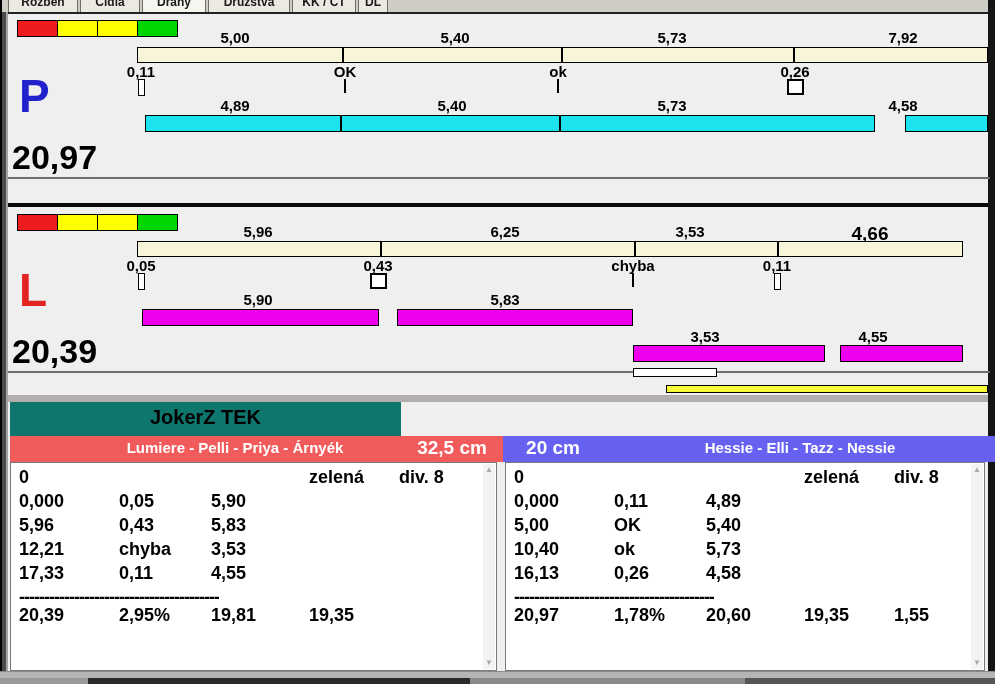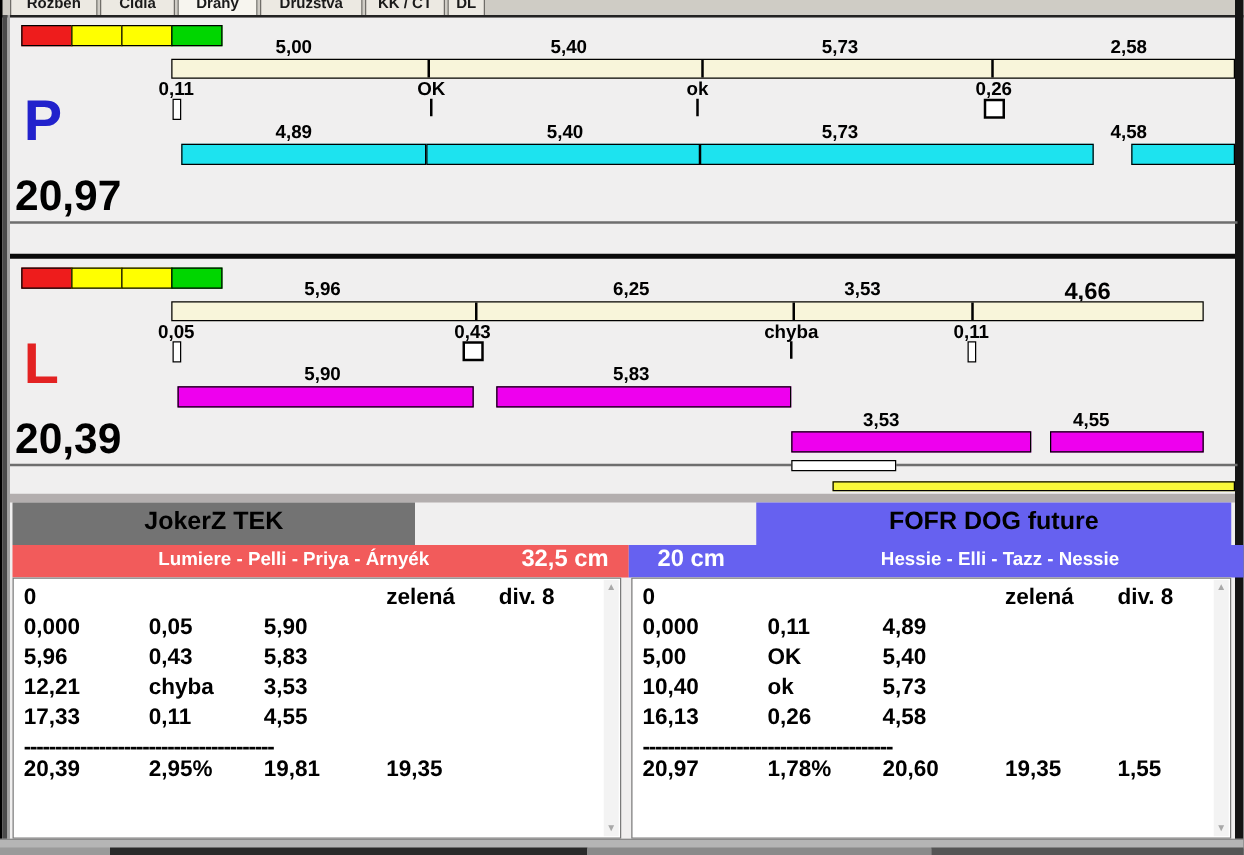--- a/index.html
+++ b/index.html
@@ -64,21 +64,21 @@
 
   <div id="lanes-layer">
       <div class="lane" style="top: 13px;">
         <div class="ind-box" style="left: 17px; top: 7px; width: 41px; background: rgb(238, 28, 28);"></div>
         <div class="ind-box" style="left: 57px; top: 7px; width: 41px; background: rgb(255, 255, 0);"></div>
         <div class="ind-box" style="left: 97px; top: 7px; width: 41px; background: rgb(255, 255, 0);"></div>
         <div class="ind-box" style="left: 137px; top: 7px; width: 41px; background: rgb(0, 214, 0);"></div>
         <div class="lbl" style="left: 235px; top: 16px; font-size: 15px;">5,00</div>
         <div class="lbl" style="left: 455px; top: 16px; font-size: 15px;">5,40</div>
         <div class="lbl" style="left: 672px; top: 16px; font-size: 15px;">5,73</div>
-        <div class="lbl" style="left: 903px; top: 16px; font-size: 15px;">2,58</div>
+        <div class="lbl" style="left: 903px; top: 16px; font-size: 15px;">7,92</div>
         <div class="ruler" style="left: 137px; top: 34px; width: 851px;">
           <div class="rtick" style="left: 204px;"></div>
           <div class="rtick" style="left: 423px;"></div>
           <div class="rtick" style="left: 655px;"></div>
         </div>
         <div class="lbl" style="left: 141px; top: 50px; font-size: 15px;">0,11</div>
         <div class="mk-slim" style="left: 137.5px; top: 66px;"></div>
         <div class="lbl" style="left: 345px; top: 50px; font-size: 15px;">OK</div>
         <div class="mk-tick" style="left: 344px; top: 66px;"></div>
         <div class="lbl" style="left: 558px; top: 50px; font-size: 15px;">ok</div>
@@ -133,25 +133,22 @@
 
   <div class="hline" style="top:177px;"></div>
   <div class="abs" style="left:8px;top:203px;width:980px;height:4px;background:#0a0a0a;"></div>
   <div class="hline" style="top:371px;"></div>
 
   <div class="abs" style="left:633px;top:368px;width:84px;height:9px;background:#fff;border:1px solid #000;box-sizing:border-box;"></div>
   <div class="abs" style="left:666px;top:385px;width:322px;height:8px;background:#f8f83a;border:1px solid #000;box-sizing:border-box;"></div>
 
   <div class="abs" style="left:8px;top:395px;width:980px;height:7px;background:#b3aeae;"></div>
 
-  <div id="hdr-left-top" class="hdr" style="left: 10px; top: 402px; width: 322px; height: 34px; background: #737373;">
+  <div id="hdr-left-top" class="hdr" style="left: 10px; top: 402px; width: 391px; height: 34px; background: #0f766e;">
     <span class="hdr-title">JokerZ TEK</span>
-  </div>
-  <div id="hdr-right-top" class="hdr" style="left: 605px; top: 402px; width: 380px; height: 34px; background: rgb(102, 97, 240);">
-    <span class="hdr-title">FOFR DOG future</span>
   </div>
 
   <div id="hdr-left-bottom" class="hdr" style="left: 10px; top: 436px; width: 493px; height: 26px; background: rgb(242, 91, 91);">
     <span class="sub-lbl" style="left:225px;top:3px;font-size:15px;">Lumiere - Pelli - Priya - Árnyék</span>
     <span class="sub-lbl" style="left:442px;top:1px;font-size:19px;">32,5 cm</span>
   </div>
   <div id="hdr-right-bottom" class="hdr" style="left: 503px; top: 436px; width: 558px; height: 26px; background: rgb(102, 97, 240);">
     <span class="sub-lbl" style="left:50px;top:1px;font-size:19px;">20 cm</span>
     <span class="sub-lbl" style="left:297px;top:3px;font-size:15px;">Hessie - Elli - Tazz - Nessie</span>
   </div>

